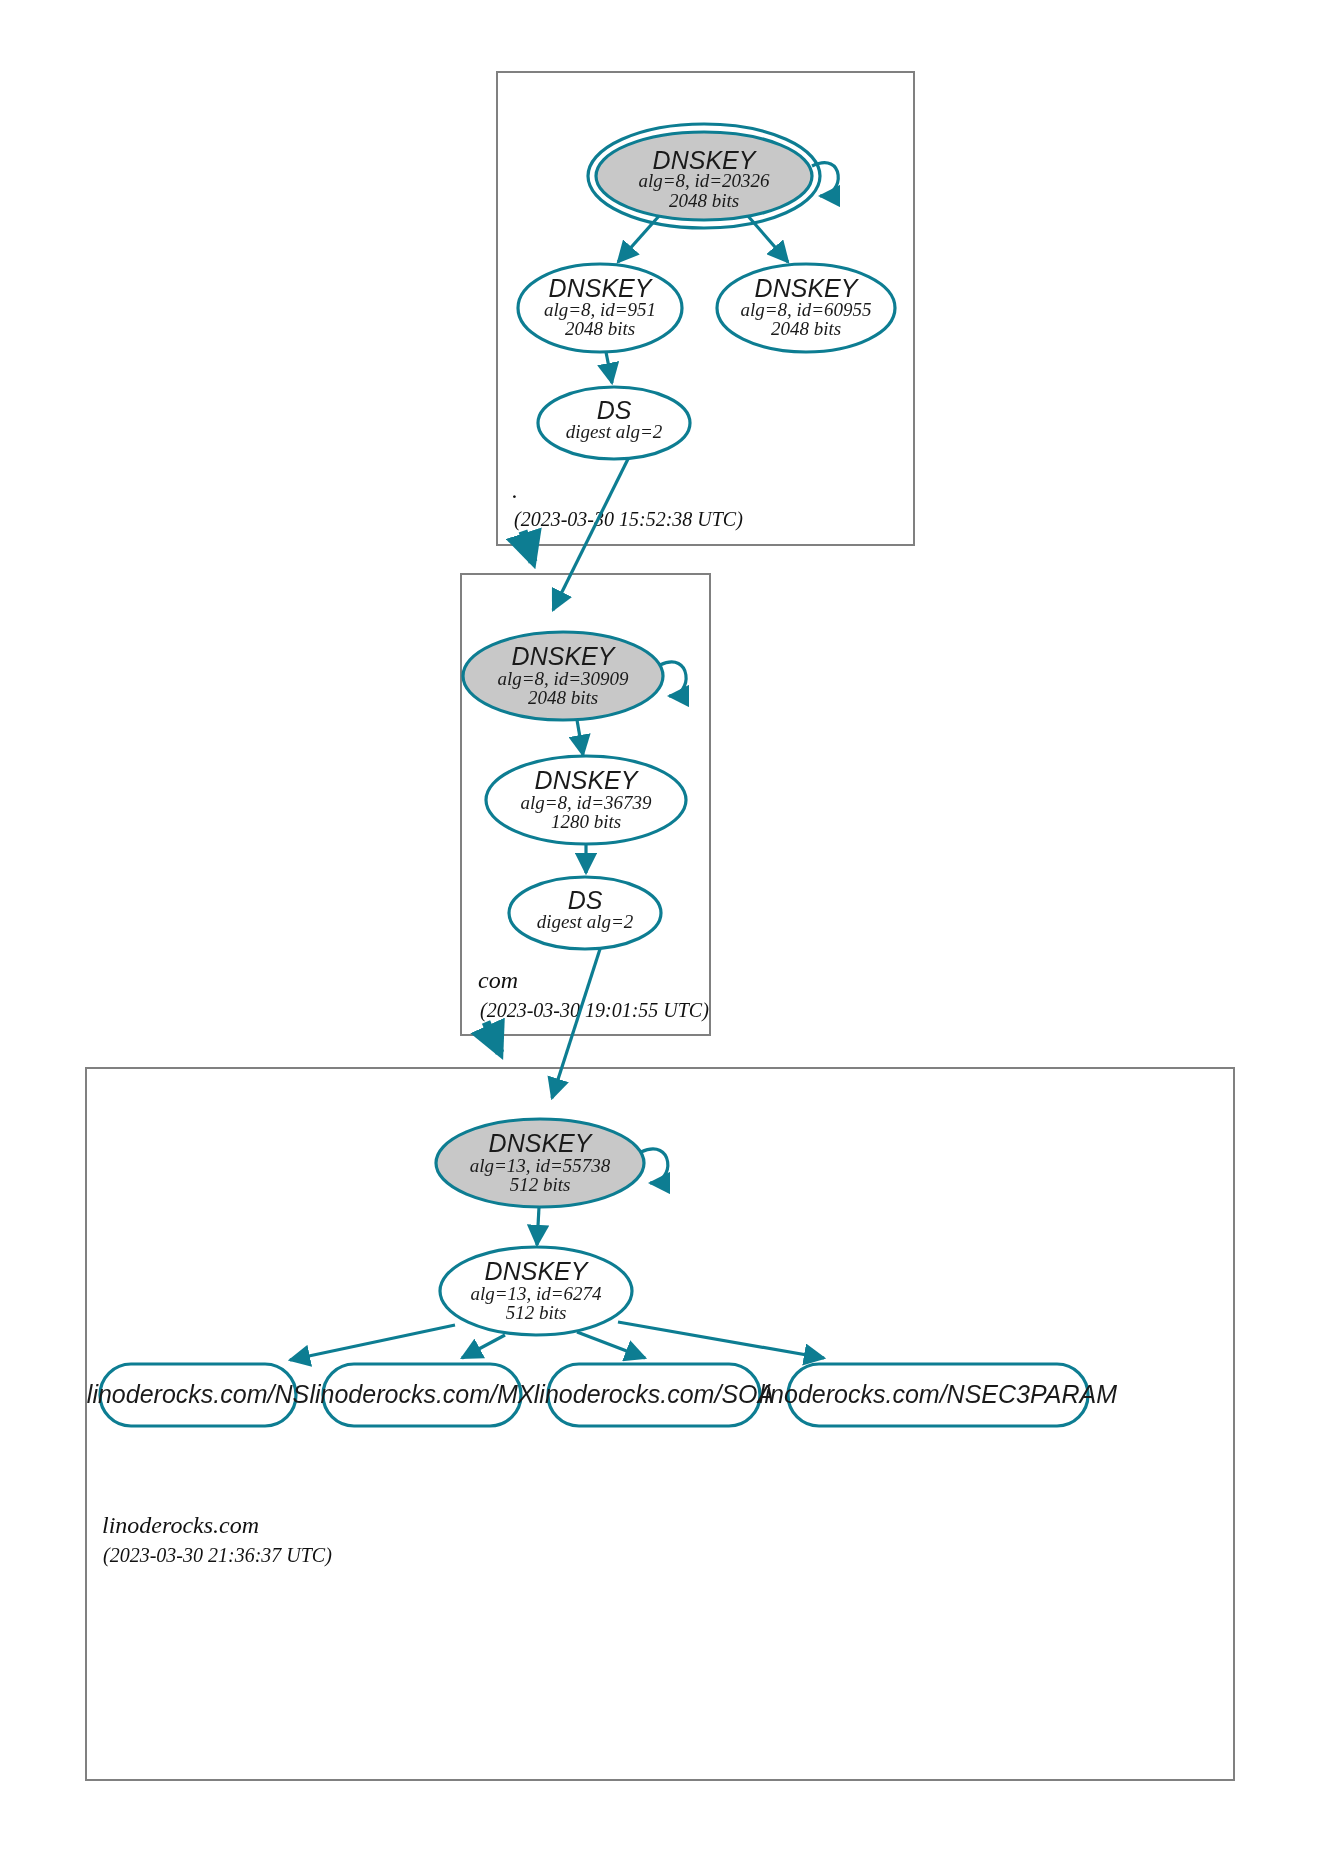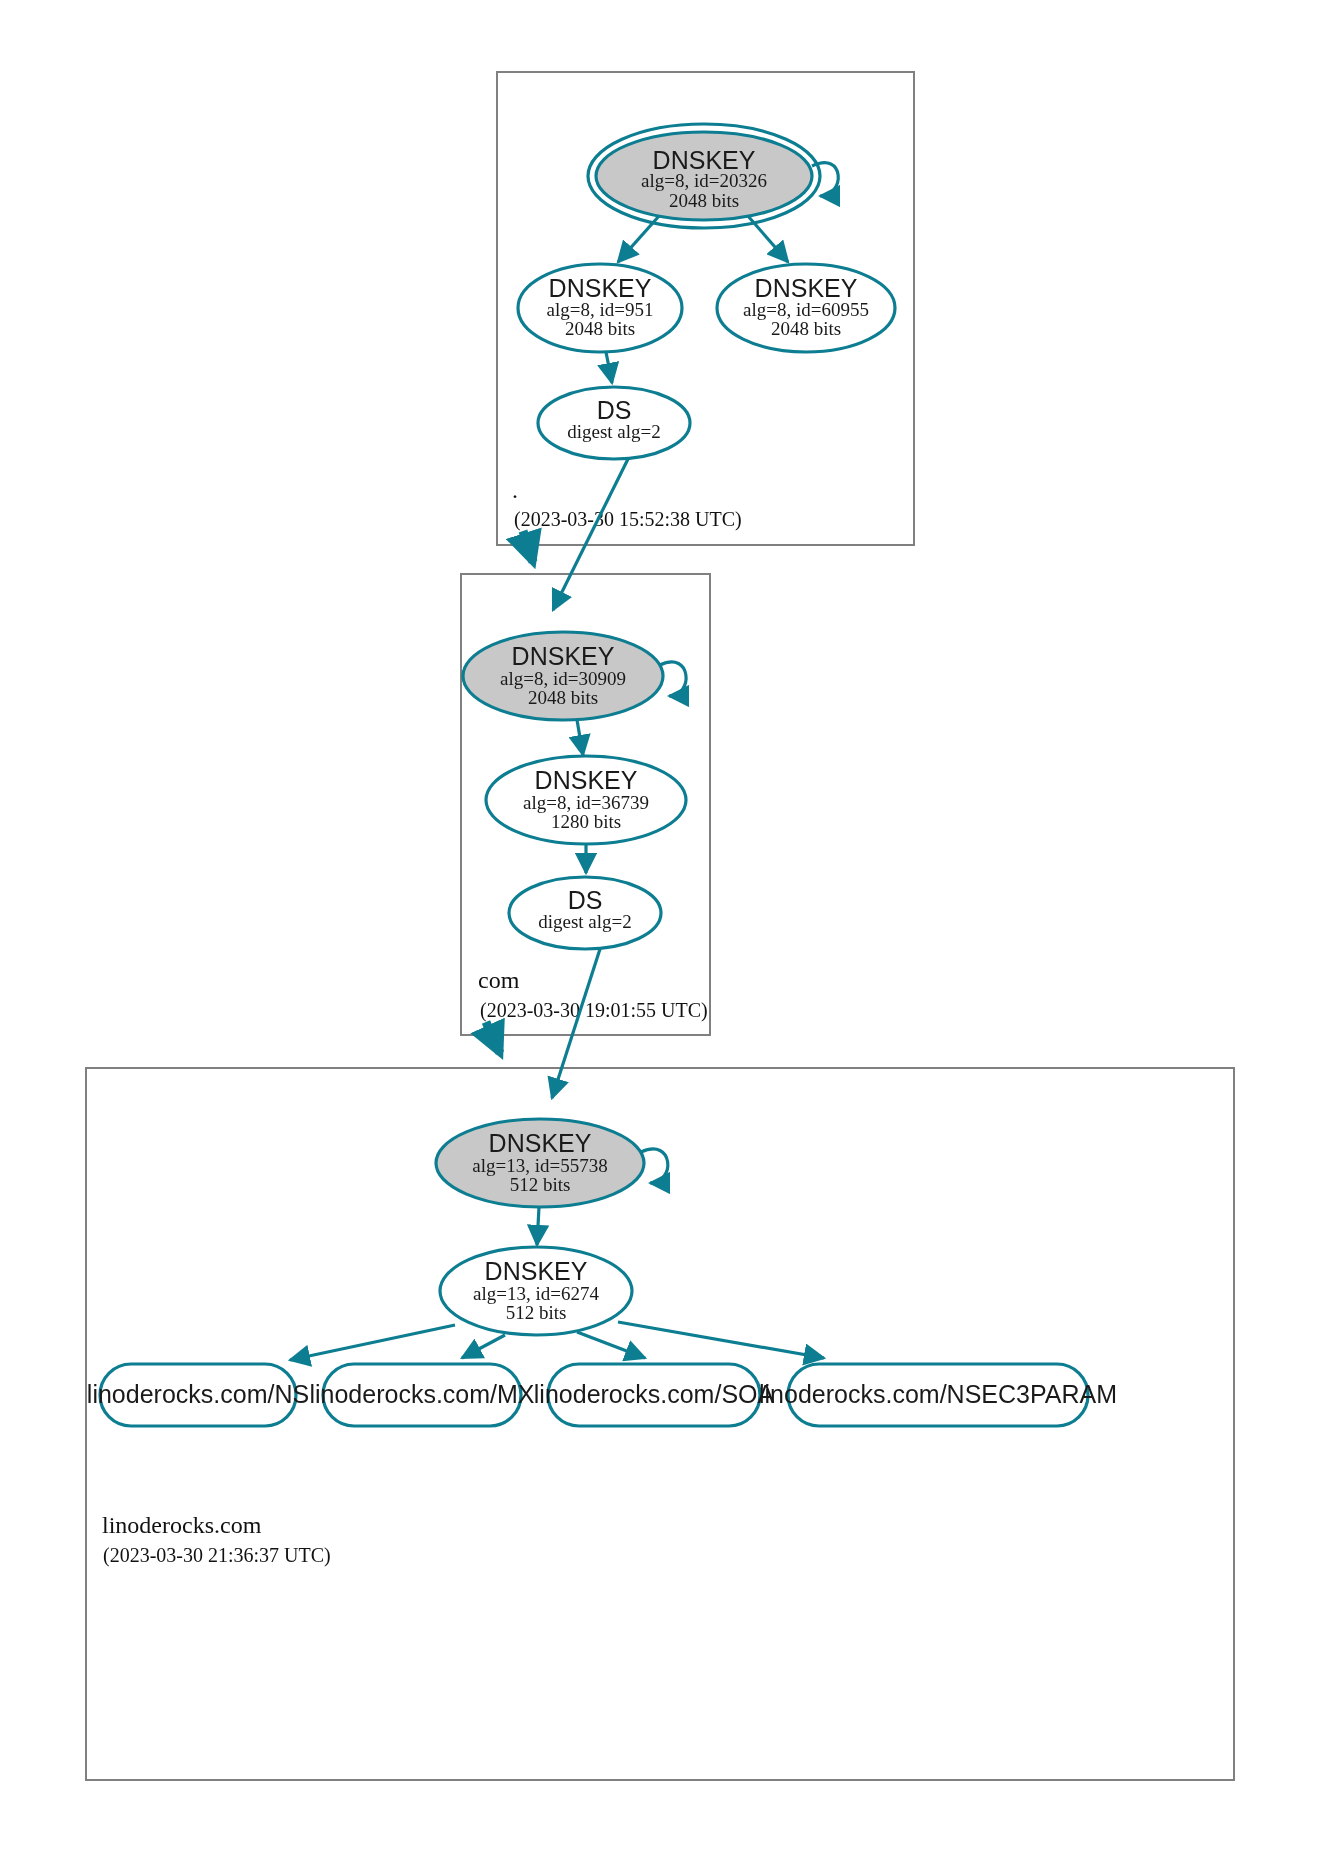--- a/index.html
+++ b/index.html
@@ -1,17 +1,17 @@
 <!DOCTYPE html>
 <html><head>
 <meta charset="utf-8">
 <style>
   html,body{margin:0;padding:0;background:#ffffff;}
   body{width:1322px;height:1852px;font-family:"Liberation Sans",sans-serif;}
-  #stage{position:relative;width:1322px;height:1852px;overflow:hidden;}
+  #stage{position:relative;width:1322px;height:1852px;overflow:hidden;font-style:italic;}
   svg{display:block;}
   .zbox{fill:#ffffff;stroke:#808080;stroke-width:2;}
   .node-ell{fill:#ffffff;stroke:#0d7d92;stroke-width:3.2;}
   .node-ell.secure{fill:#c8c8c8;}
   .node-ell.anchor-outer{fill:none;stroke:#0d7d92;stroke-width:3.2;}
   .rr-box{fill:#ffffff;stroke:#0d7d92;stroke-width:3.2;}
   .edge{fill:none;stroke:#0d7d92;stroke-width:3.2;}
   .edge-thick{fill:none;stroke:#0d7d92;stroke-width:9;}
   .t-title{font-family:"Liberation Sans",sans-serif;font-size:25px;fill:#1a1a1a;}
   .t-sub{font-family:"Liberation Serif",serif;font-size:19px;fill:#1a1a1a;}

